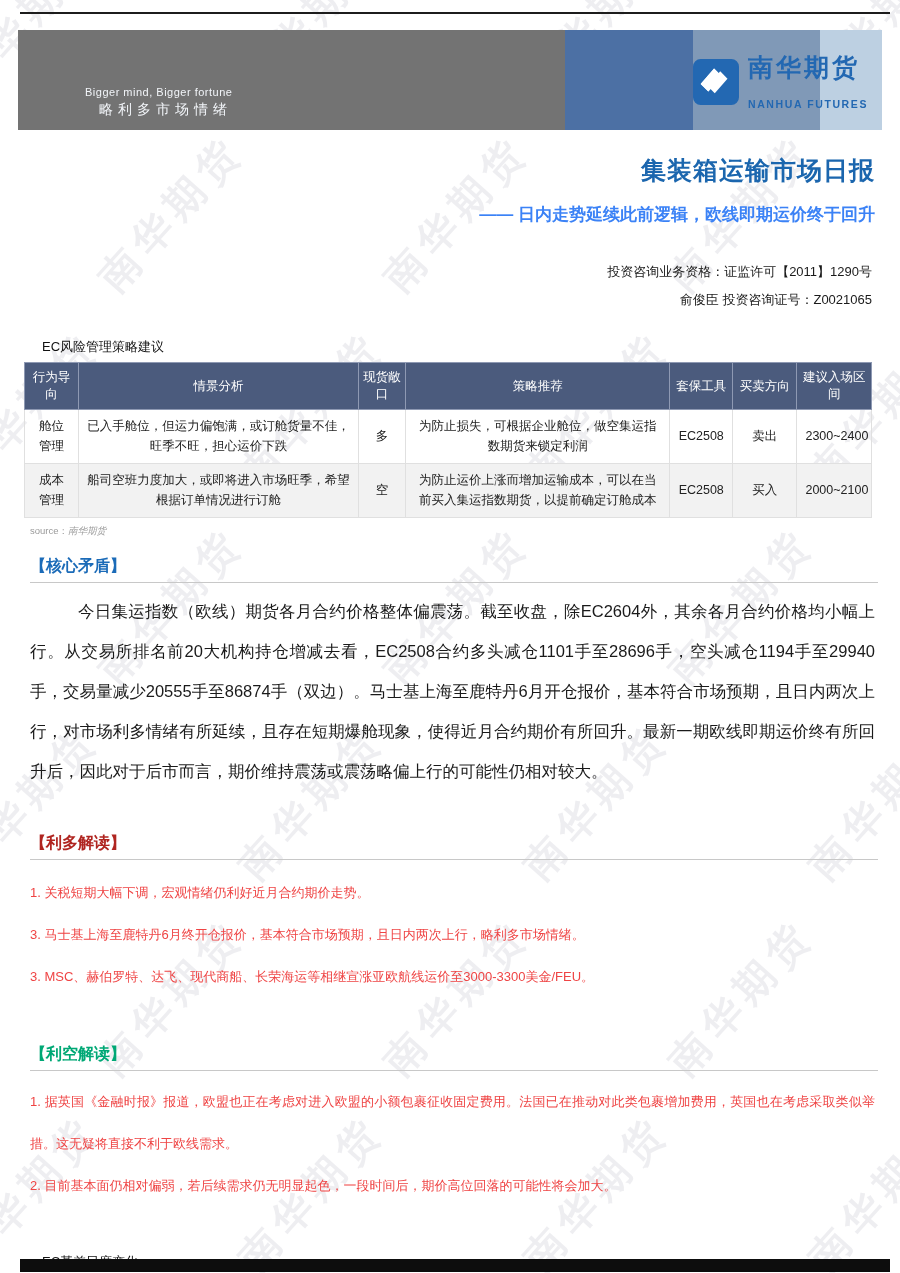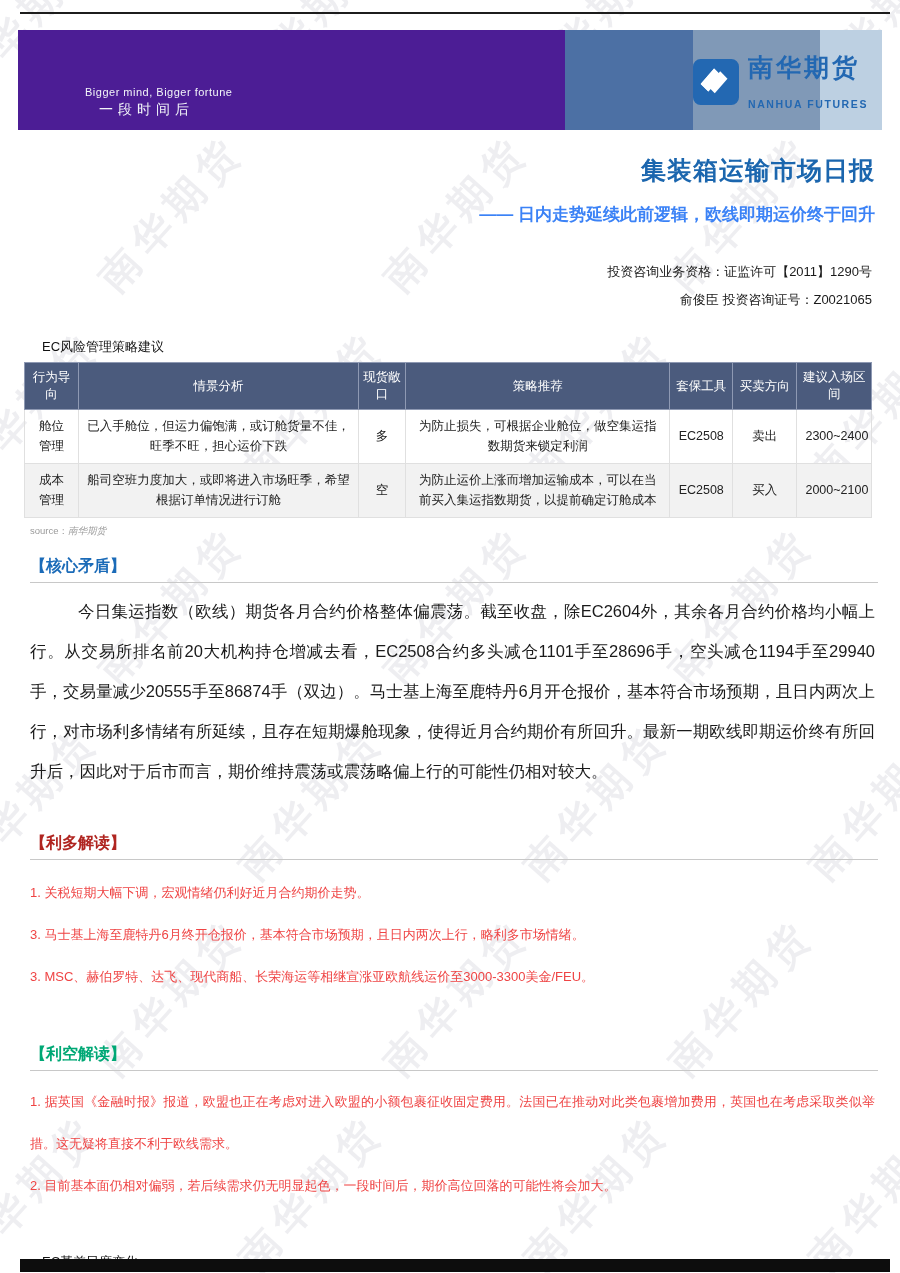--- a/index.html
+++ b/index.html
@@ -12,21 +12,21 @@
   .wm { position:absolute; transform:rotate(-48deg); font-size:40px; font-weight:bold;
         color:rgba(178,178,190,0.22); letter-spacing:8px; white-space:nowrap; }
 
   .content { position:relative; z-index:1; }
 
   
   .topline { margin:12px 10px 0 20px; width:870px; height:2px; background:#1c1c1c; }
 
   
   .banner { position:relative; display:flex; height:100px; margin:16px 18px 0 18px; }
-  .seg1 { flex:0 0 63.3%; background:#4c1d95; position:relative; }
+  .seg1 { flex:0 0 63.3%; background:#737373; position:relative; }
   .seg2 { flex:0 0 14.8%; background:#4c70a4; }
   .seg3 { flex:0 0 14.7%; background:#8099b7; }
   .seg4 { flex:1 1 auto; background:#bdd0e2; }
   .taglines { position:absolute; left:67px; bottom:11px; color:#f2f5f9; }
   .tag-en { font-size:11px; letter-spacing:0.5px; }
   .tag-zh { font-size:14px; letter-spacing:5px; margin-top:3px; padding-left:14px; }
   .logo { position:absolute; right:14px; top:25px; display:flex; align-items:center; gap:9px; }
   .logo-icon { width:46px; height:46px; display:block; }
   .logo-text { display:flex; flex-direction:column; line-height:1; }
   .logo-zh { font-size:25px; font-weight:bold; color:#2368b2; letter-spacing:3px; }
@@ -98,21 +98,21 @@
       <div class="wm" style="left: 785px; top: 1166px;">南华期货</div>
     </div>
 
   <div class="content">
     <div class="topline"></div>
 
     <div class="banner">
       <div class="seg seg1">
         <div class="taglines">
           <div class="tag-en">Bigger mind, Bigger fortune</div>
-          <div class="tag-zh">一段时间后</div>
+          <div class="tag-zh">略利多市场情绪</div>
         </div>
       </div>
       <div class="seg seg2"></div>
       <div class="seg seg3"></div>
       <div class="seg seg4"></div>
       <div class="logo">
         <span>
           <svg class="logo-icon" viewBox="0 0 48 48" aria-hidden="true">
             <rect x="1" y="1" width="46" height="46" rx="7" fill="#2368b2"></rect>
             <path d="M8 26 L22 10 L30 18 L16 34 Z" fill="#ffffff"></path>

